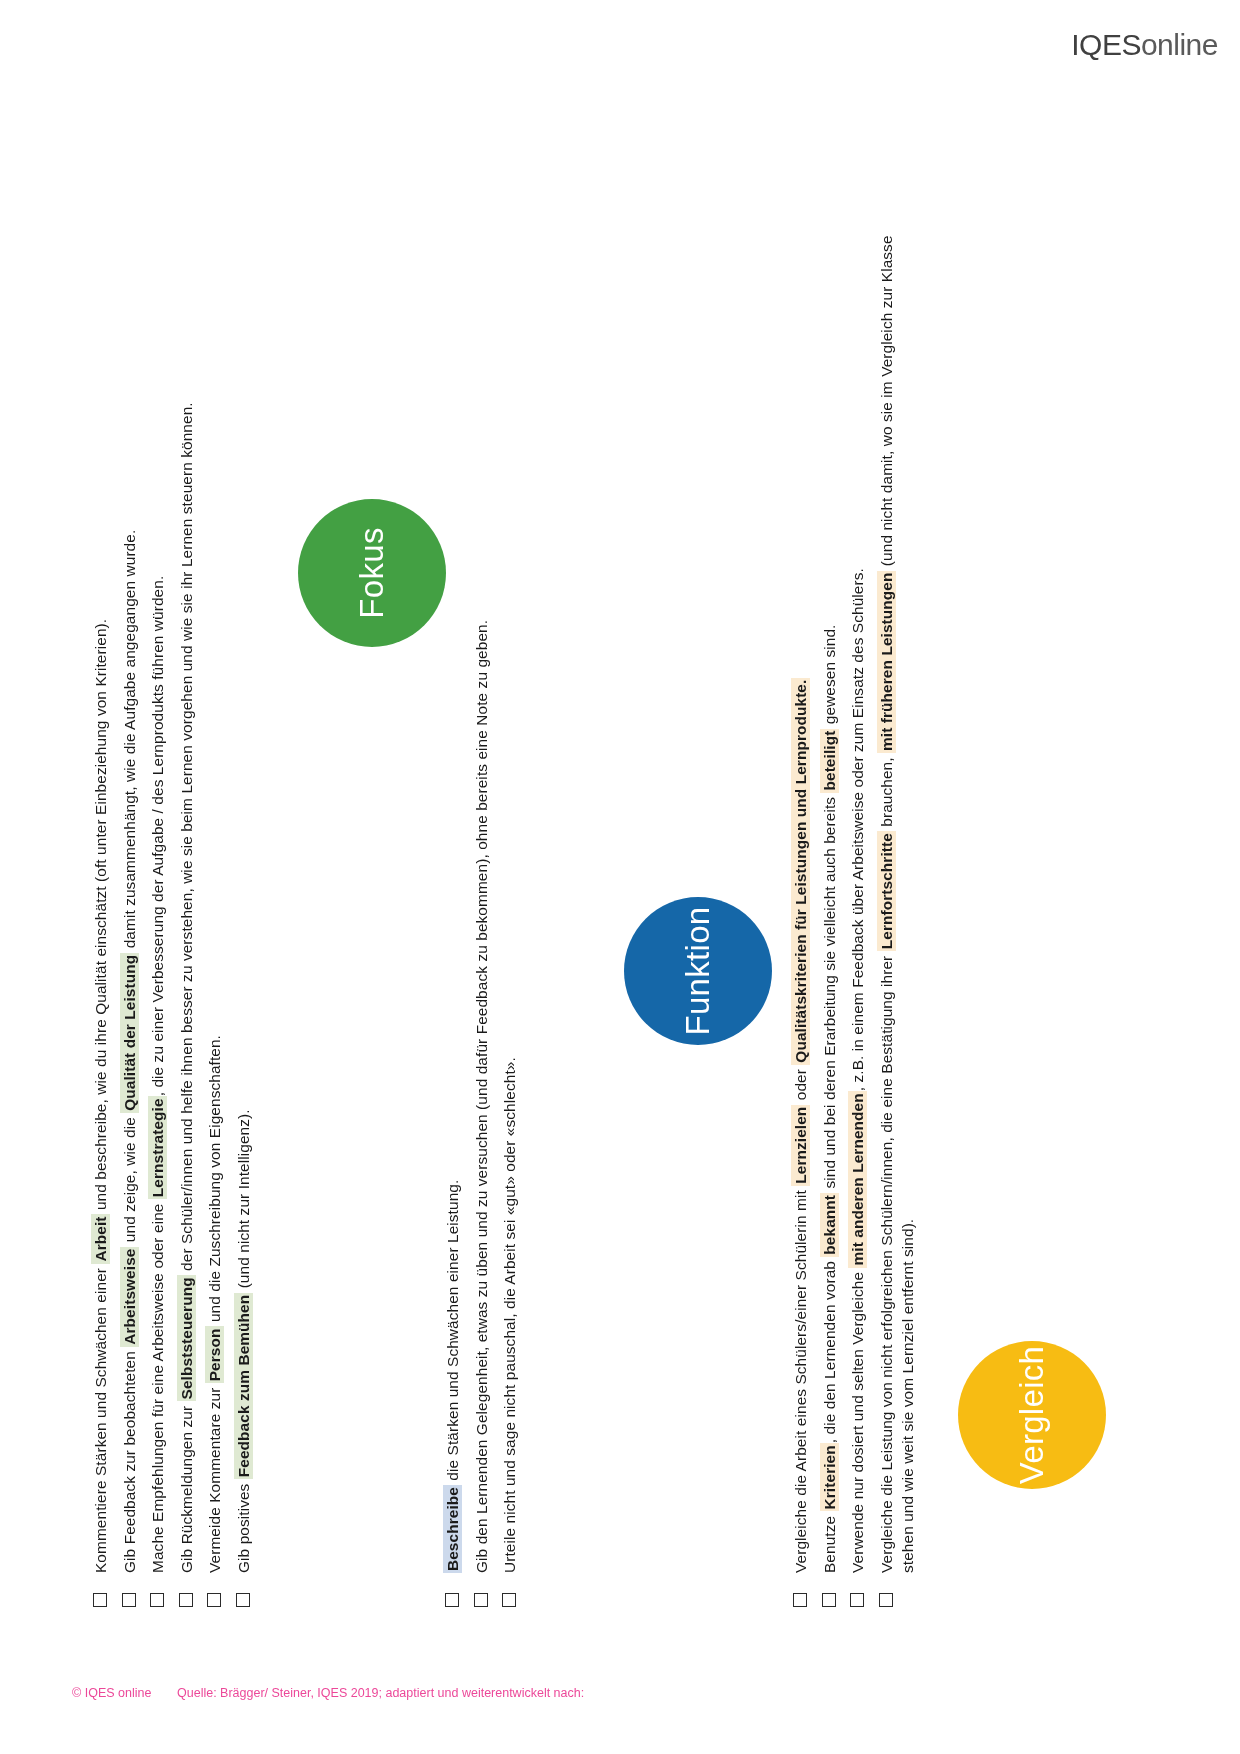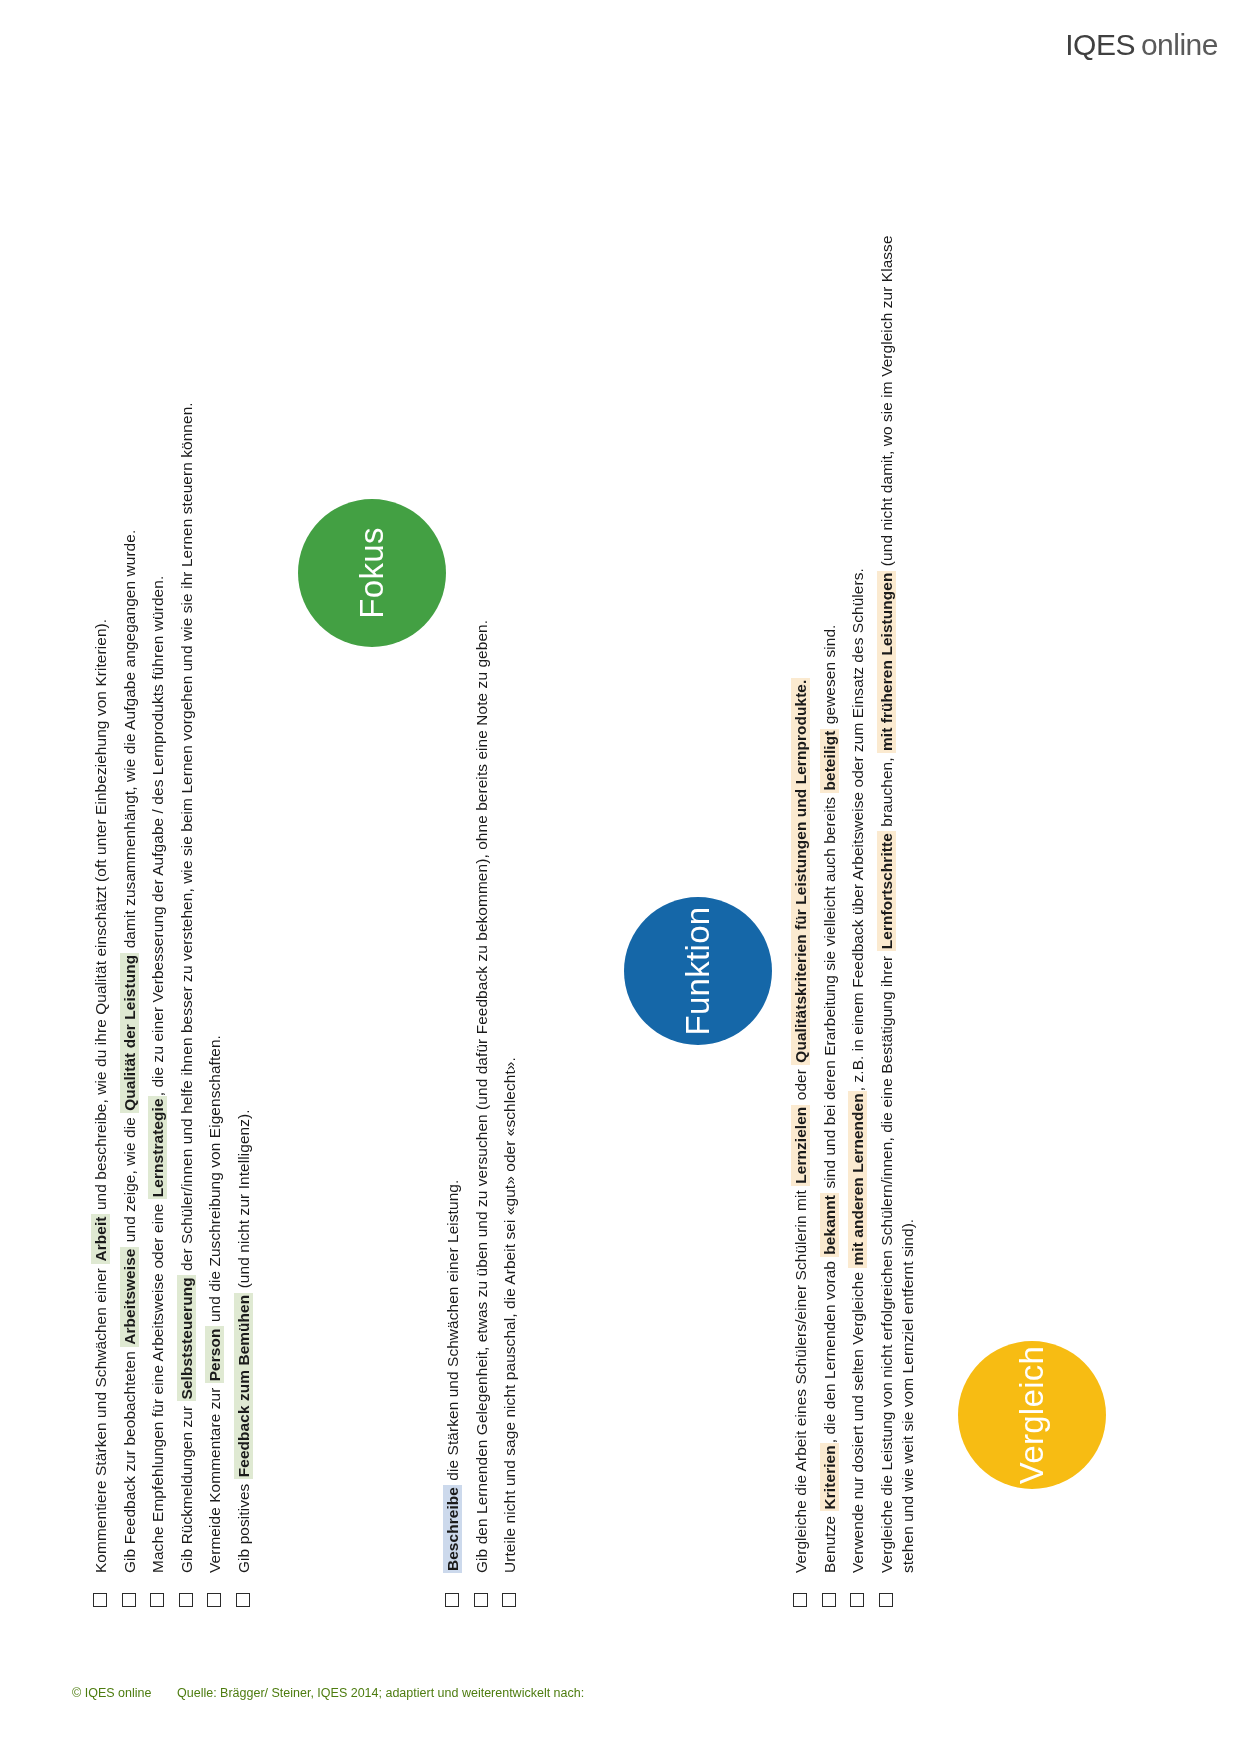--- a/index.html
+++ b/index.html
@@ -12,21 +12,21 @@
     color:#1a1a1a;
   }
 
   
   #logo{
     position:absolute;top:28px;right:22px;
     font-size:30px;letter-spacing:-.5px;
     white-space:nowrap;
   }
   #logo .iqes{color:#404040;font-weight:400;}
-  #logo .online{color:#5a5a5a;font-weight:400;margin-left:6px;}
+  #logo .online{color:#5a5a5a;font-weight:400;}
 
   
   #rot-wrap{
     position:absolute;
     left:0;top:0;
     width:1240px;height:1754px;
   }
   #rot-canvas{
     position:absolute;
     width:1520px;          
@@ -102,21 +102,21 @@
     background:#f7bc13;
     left:148px;top:168px;
   }
 
   
   #footer{
     position:absolute;
     left:72px;bottom:52px;
     font-size:12.5px;
     line-height:17px;
-    color:#4d7c0f;
+    color:#ec4899;
     display:flex;
   }
   #footer .copy{width:105px;flex:none;}
   #footer .src{}
 </style>
 </head>
 <body>
 
 <div id="logo">
   <span class="iqes">IQES</span><span class="online">online</span>
@@ -194,15 +194,15 @@
         </div>
       <div class="circle circle-vergleich">Vergleich</div>
     </div>
 
   </div>
 </div>
 
 <div id="footer">
   <div class="copy">© IQES online</div>
   <div class="src">
-    <div>Quelle: Brägger/ Steiner, IQES 2014; adaptiert und weiterentwickelt nach:</div>
+    <div>Quelle: Brägger/ Steiner, IQES 2019; adaptiert und weiterentwickelt nach:</div>
   </div>
 </div>
 
 </body></html>

